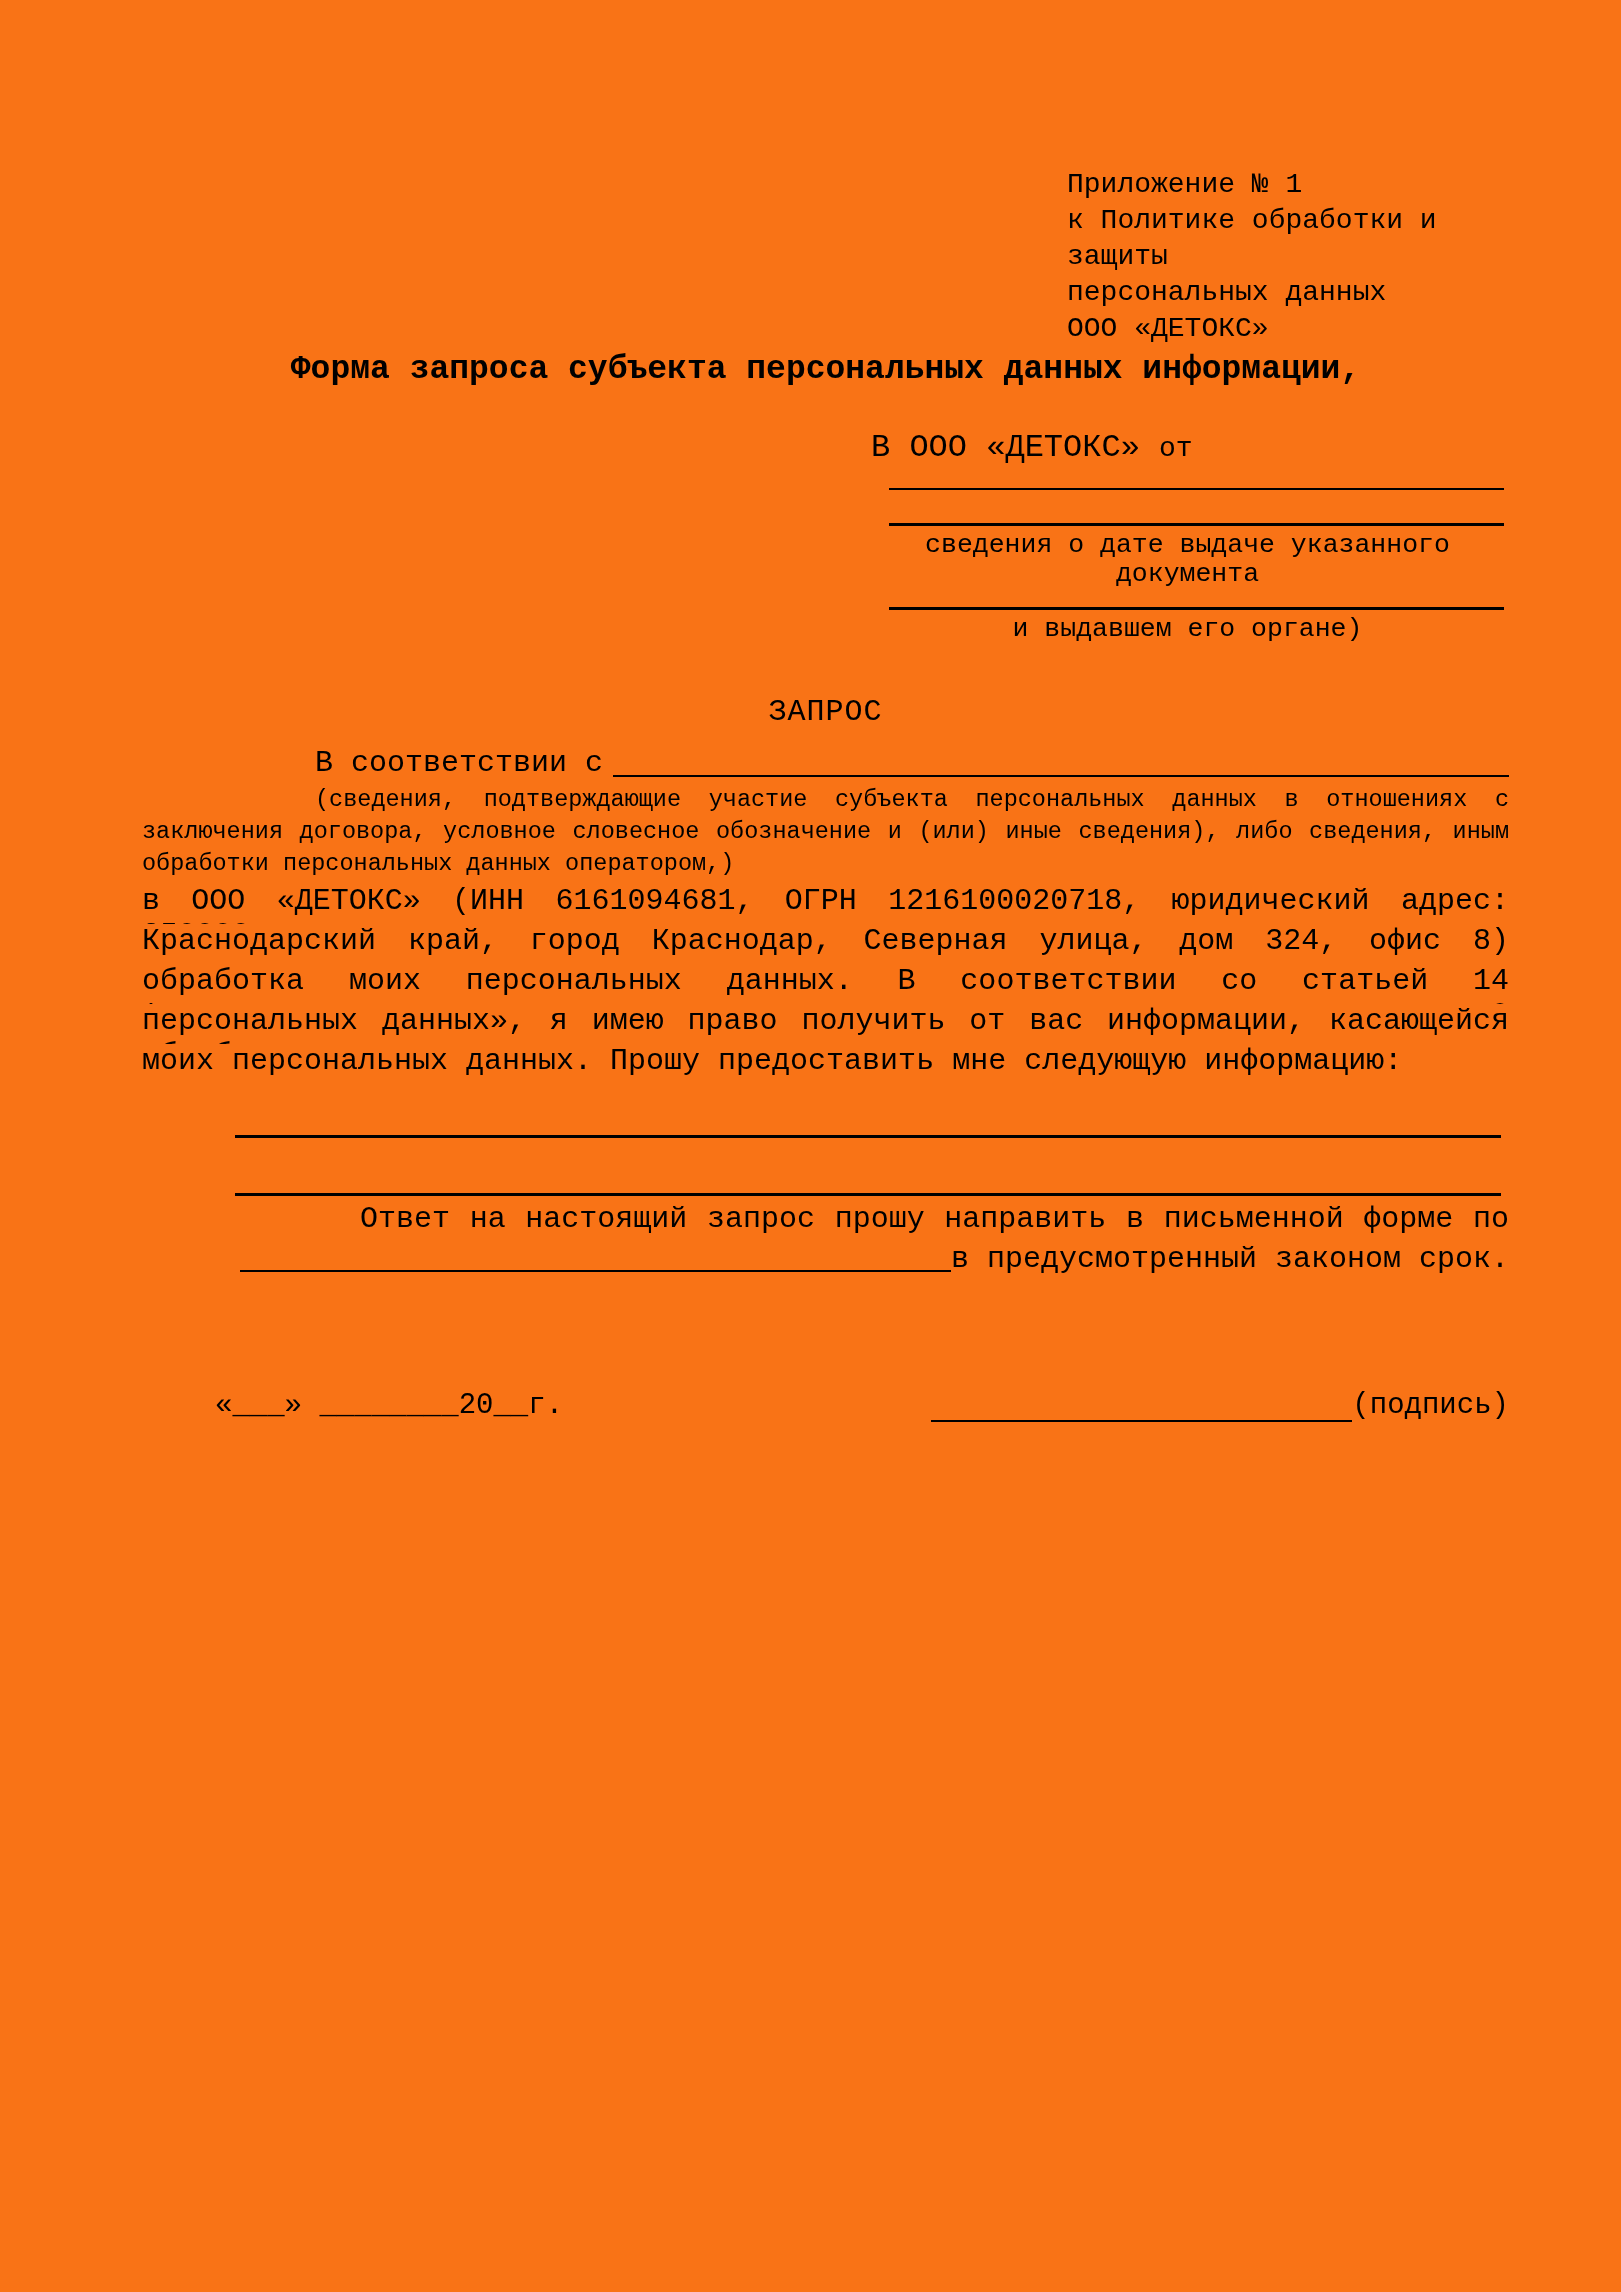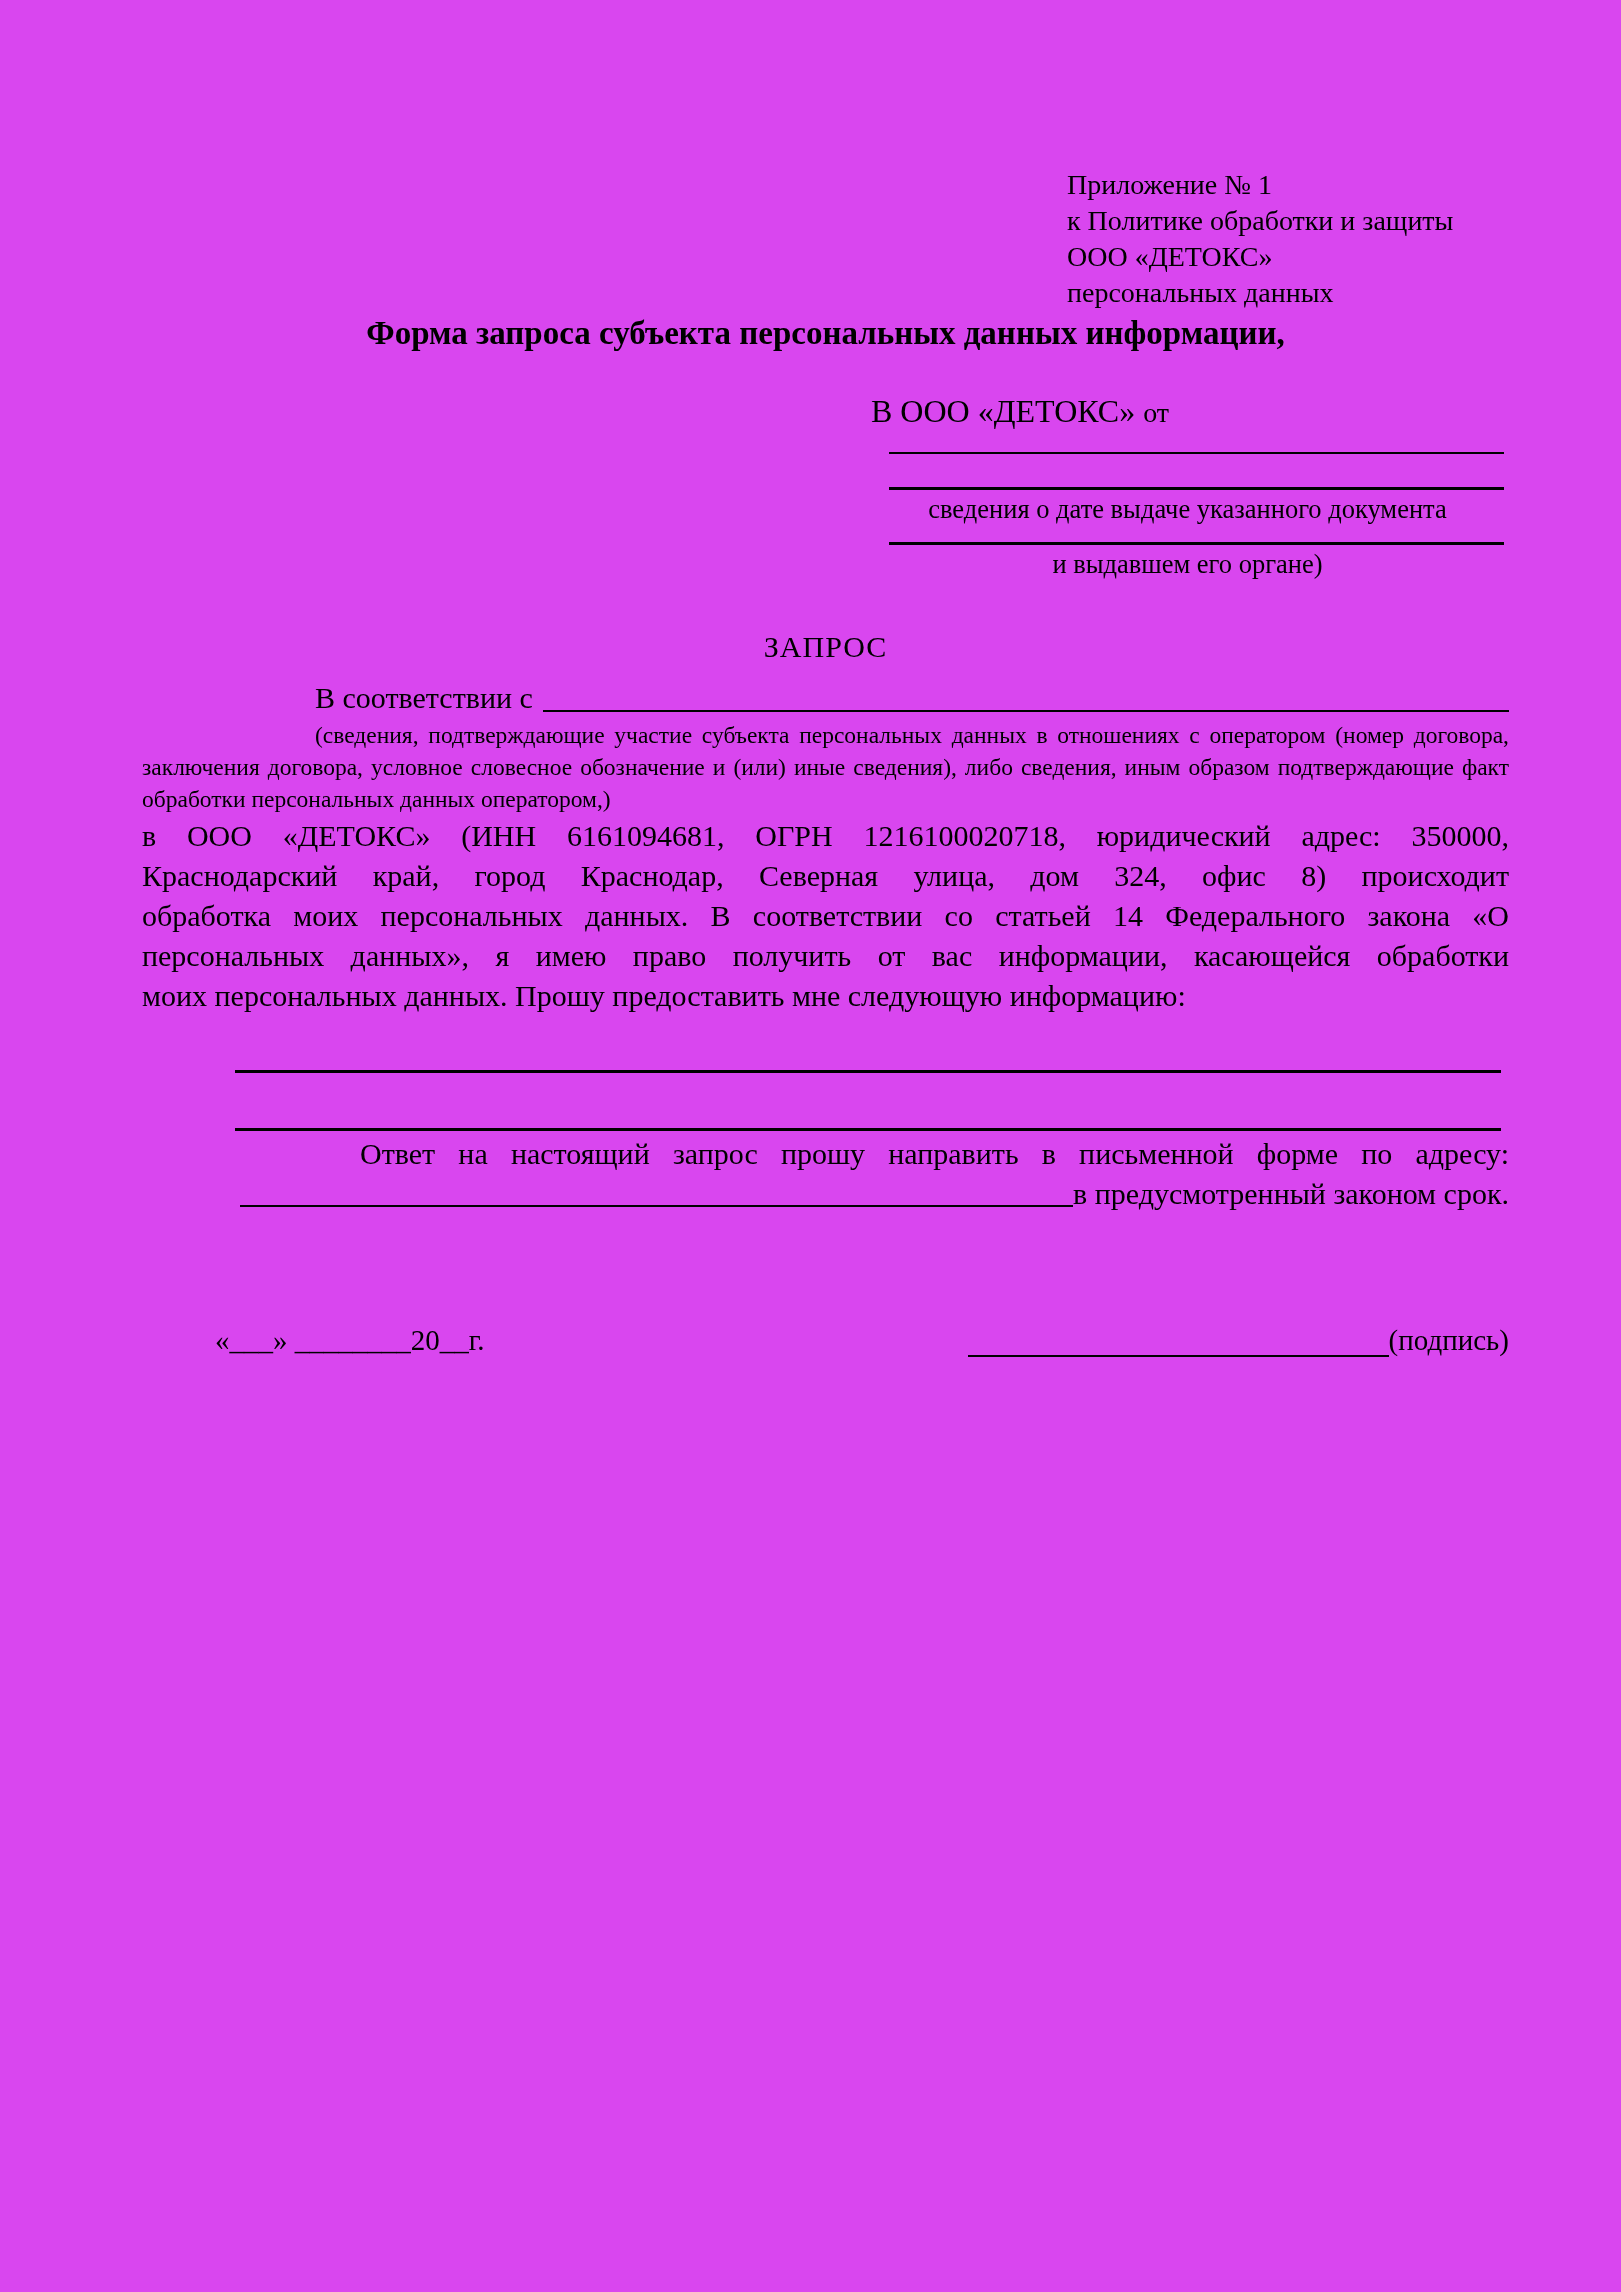--- a/index.html
+++ b/index.html
@@ -1,22 +1,22 @@
 <!DOCTYPE html>
 <html><head>
 <meta charset="utf-8">
 <style>
   html,body{margin:0;padding:0;background:#ffffff;}
   .page{
     position:relative;
     width:1621px;height:2293px;
     box-sizing:border-box;
-    background:#d946ef;
+    background:#f97316;
     color:#000;
-    font-family:Liberation Serif, serif;
+    font-family:Liberation Mono, monospace;
     padding:167px 112px 59px 142px;
     overflow:hidden;
   }
   
   .appendix{margin-left:925px;font-size:28px;line-height:36px;}
   
   .title{text-align:center;font-weight:bold;font-size:33px;line-height:45px;}
   
   .addressee{margin-top:37px;margin-left:729px;width:633px;}
   .to-line{font-size:32px;white-space:nowrap;}
@@ -58,22 +58,22 @@
   .sig-caption{white-space:nowrap;}
 </style>
 </head>
 <body>
 
 <div class="page">
 
   <div class="appendix">
     <div>Приложение № 1</div>
     <div>к Политике обработки и защиты</div>
+    <div>персональных данных</div>
     <div>ООО «ДЕТОКС»</div>
-    <div>персональных данных</div>
   </div>
 
   <div class="title">
     <span>Форма запроса субъекта персональных данных информации,</span><br>
   </div>
 
   <div class="addressee">
     <div class="to-line">
       <span>В ООО «ДЕТОКС»</span>
       <span class="from-word">от</span>

